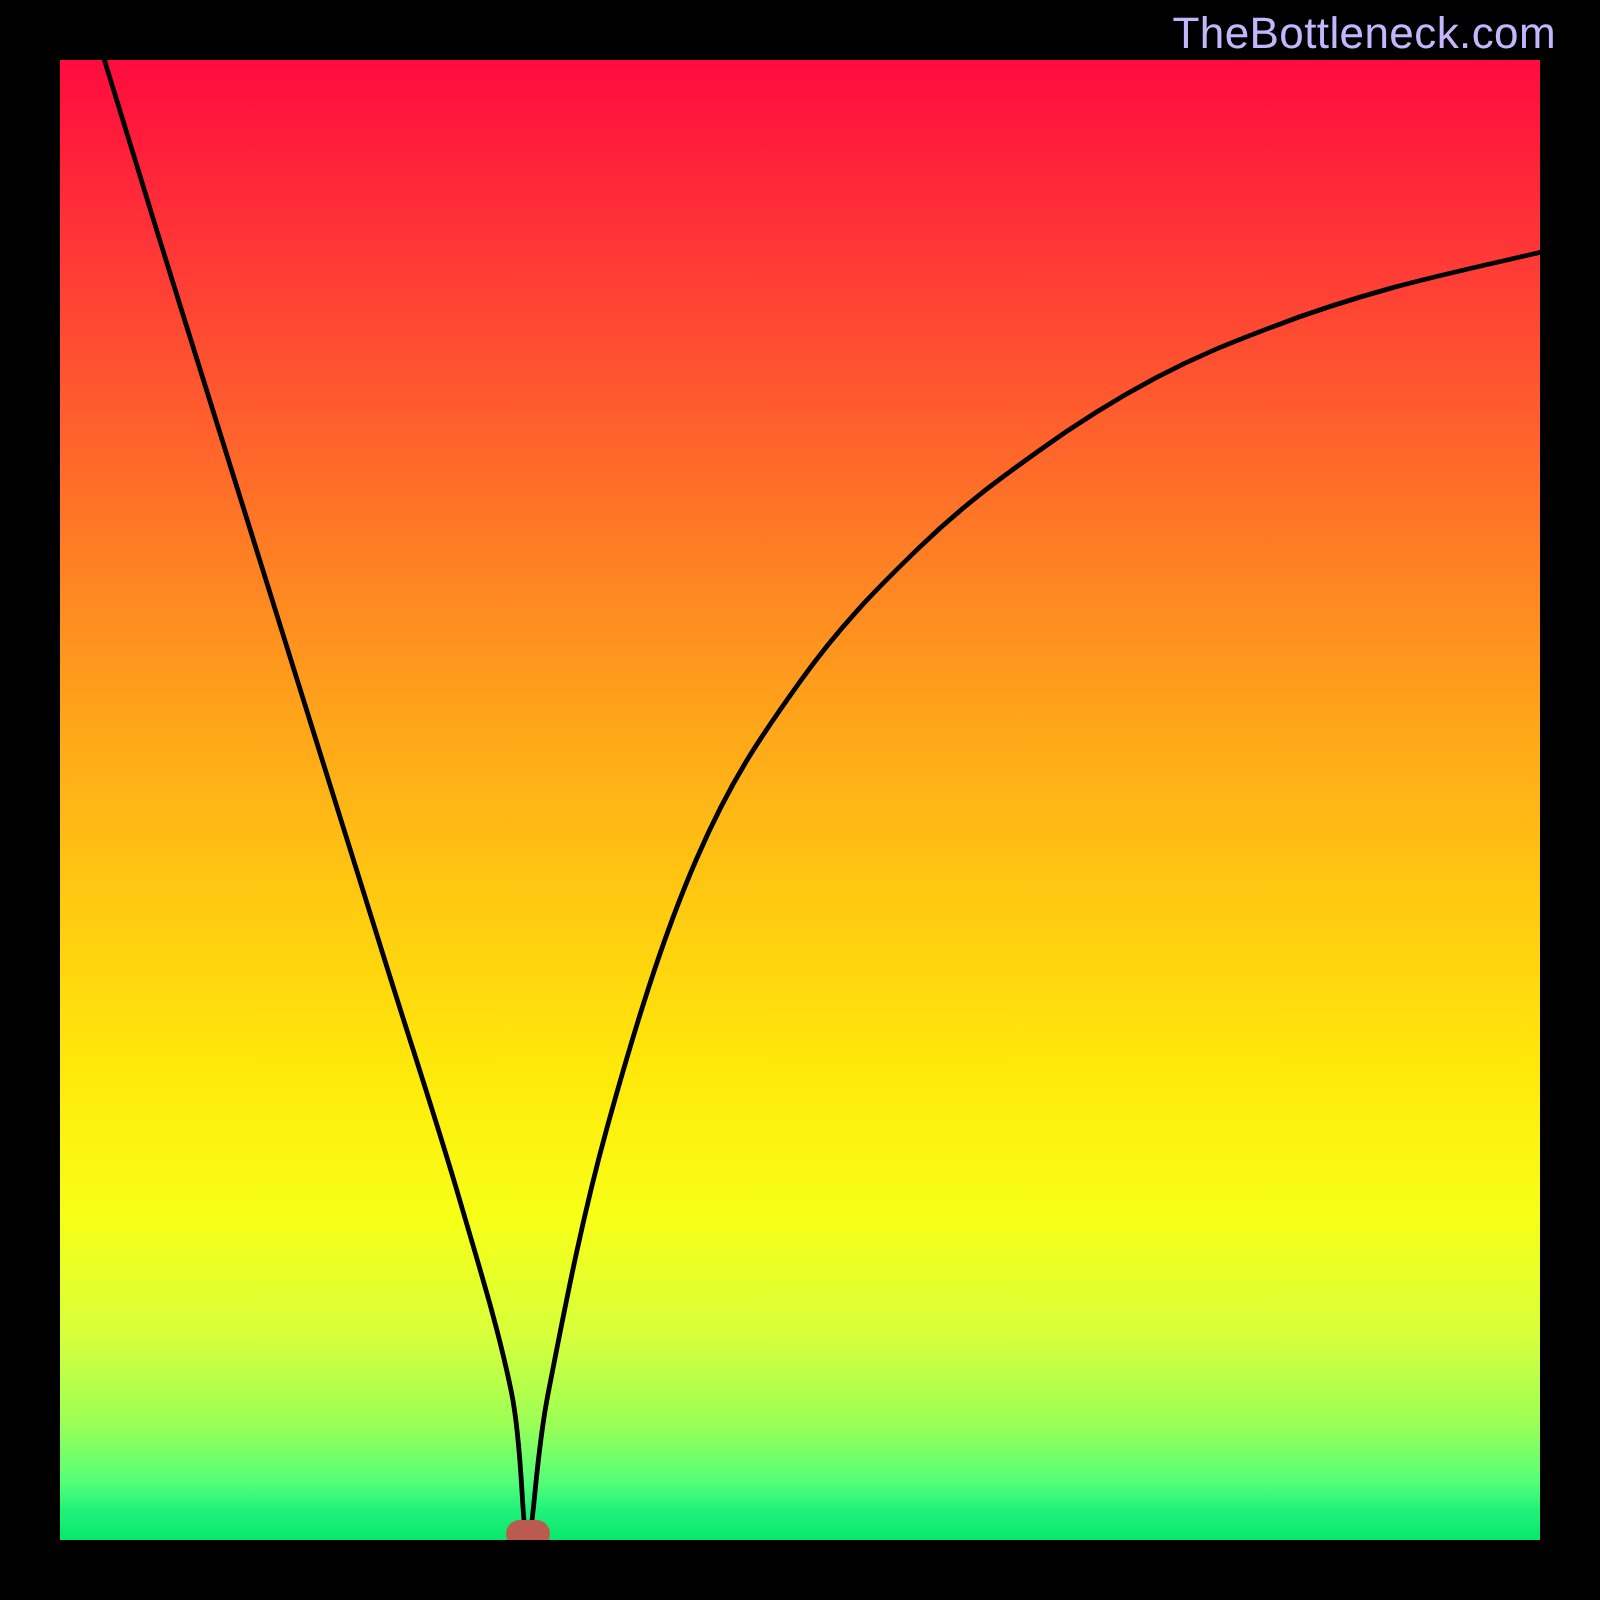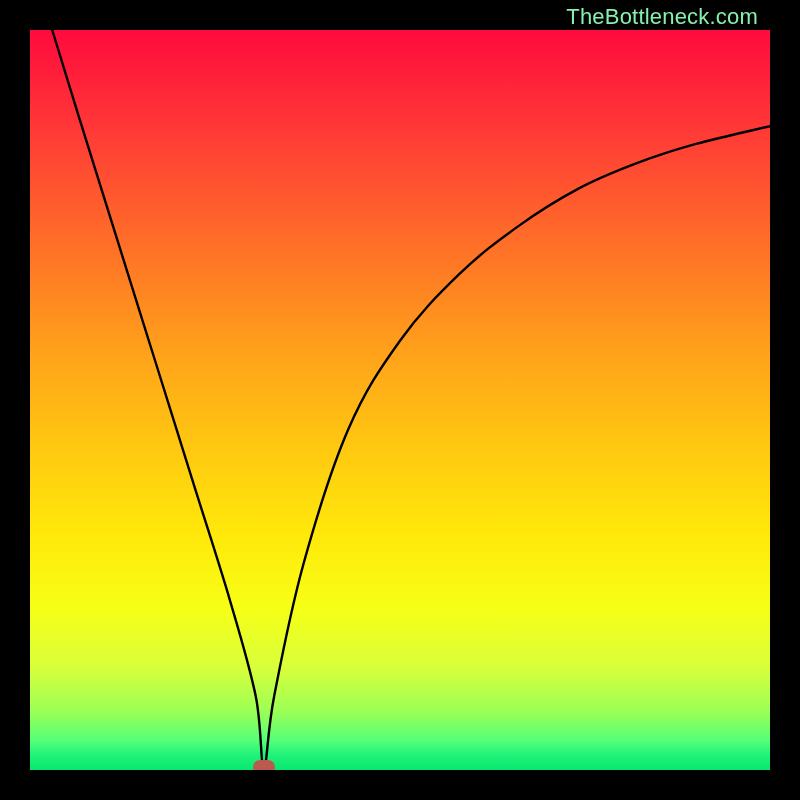--- a/index.html
+++ b/index.html
@@ -42,22 +42,22 @@
       #d9ff3a 86%,
       #9dff55 92%,
       #55ff78 96%,
       #20f27a 98%,
       #08e86d 100%
     );
   }
   .watermark {
     position: absolute;
     top: 4px;
-    right: 42px;
-    color: #86efac;
+    right: 22px;
+    color: #c4b5fd;
     font-size: 22px;
     font-weight: 500;
     letter-spacing: 0.2px;
     font-family: Arial, Helvetica, sans-serif;
   }
   svg.curve {
     position: absolute;
     inset: 0;
     width: 100%;
     height: 100%;

